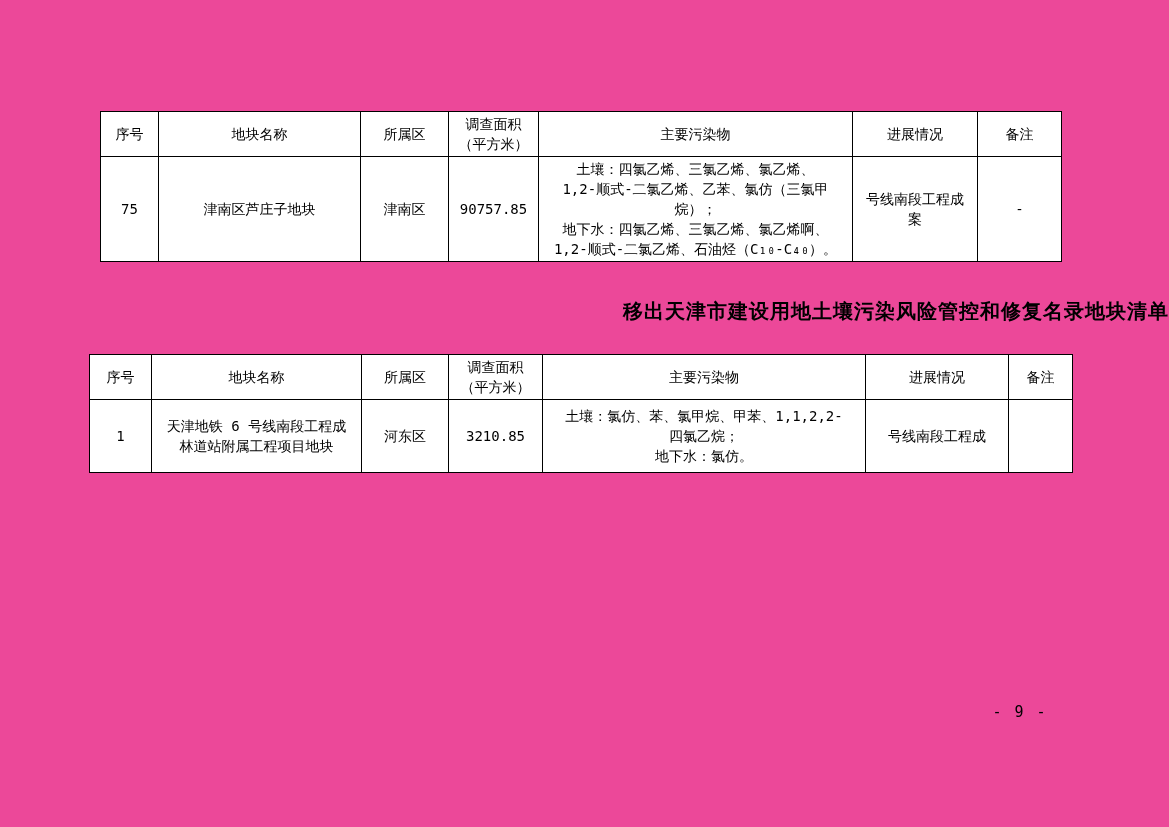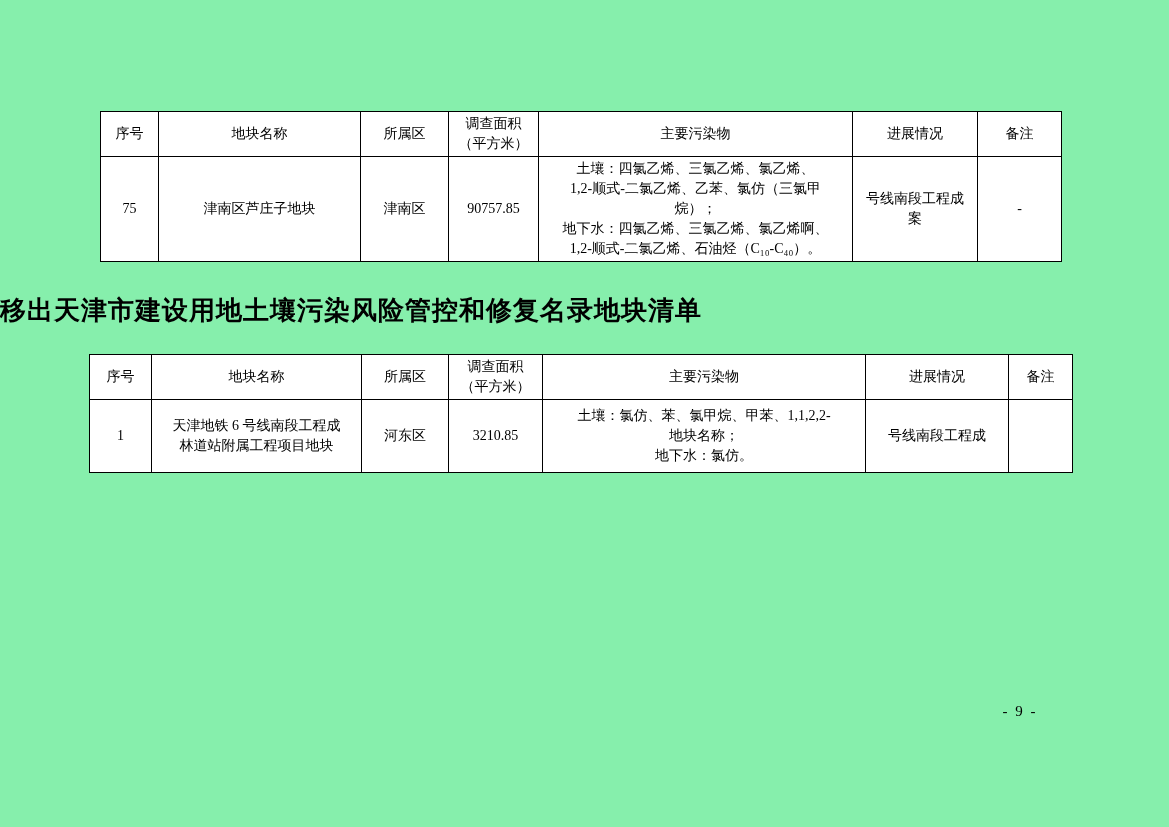--- a/index.html
+++ b/index.html
@@ -10,22 +10,21 @@
     position: relative;
     font-family: "DejaVu Sans Mono", "DejaVu Sans", "Liberation Sans", monospace, sans-serif;
     color: #000000;
     overflow: hidden;
   }
   .page {
     position: absolute;
     top: 0; left: 0;
     width: 1169px;
     height: 827px;
-    background: #86efac;
-    font-family: Liberation Serif, serif;
+    background: #ec4899;
   }
   table.doc-table {
     position: absolute;
     border-collapse: collapse;
     table-layout: fixed;
     background: #ffffff;
   }
   table.doc-table th,
   table.doc-table td {
     border: 1.5px solid #000000;
@@ -48,22 +47,22 @@
     text-align: left;
     padding-left: 8px;
     padding-right: 6px;
     margin-top: 12px;
   }
   .section-title {
     position: absolute;
     top: 296px;
     left: 0;
     width: 1169px;
-    text-align: left;
-    font-size: 26px;
+    text-align: right;
+    font-size: 20px;
     font-weight: bold;
     letter-spacing: 1px;
     line-height: 30px;
   }
   .page-number {
     position: absolute;
     top: 703px;
     left: 960px;
     width: 120px;
     text-align: center;
@@ -137,21 +136,21 @@
       <th>进展情况</th>
       <th>备注</th>
     </tr>
     <tr class="data-row">
       <td>1</td>
       <td>天津地铁 6 号线南段工程成
 林道站附属工程项目地块</td>
       <td>河东区</td>
       <td>3210.85</td>
       <td class="pollutants-cell">土壤：氯仿、苯、氯甲烷、甲苯、1,1,2,2-
-地块名称；
+四氯乙烷；
 地下水：氯仿。</td>
       <td>号线南段工程成</td>
       <td></td>
     </tr>
   </tbody>
     </table>
 
   <div class="page-number">- 9 -</div>
 
 </div>

